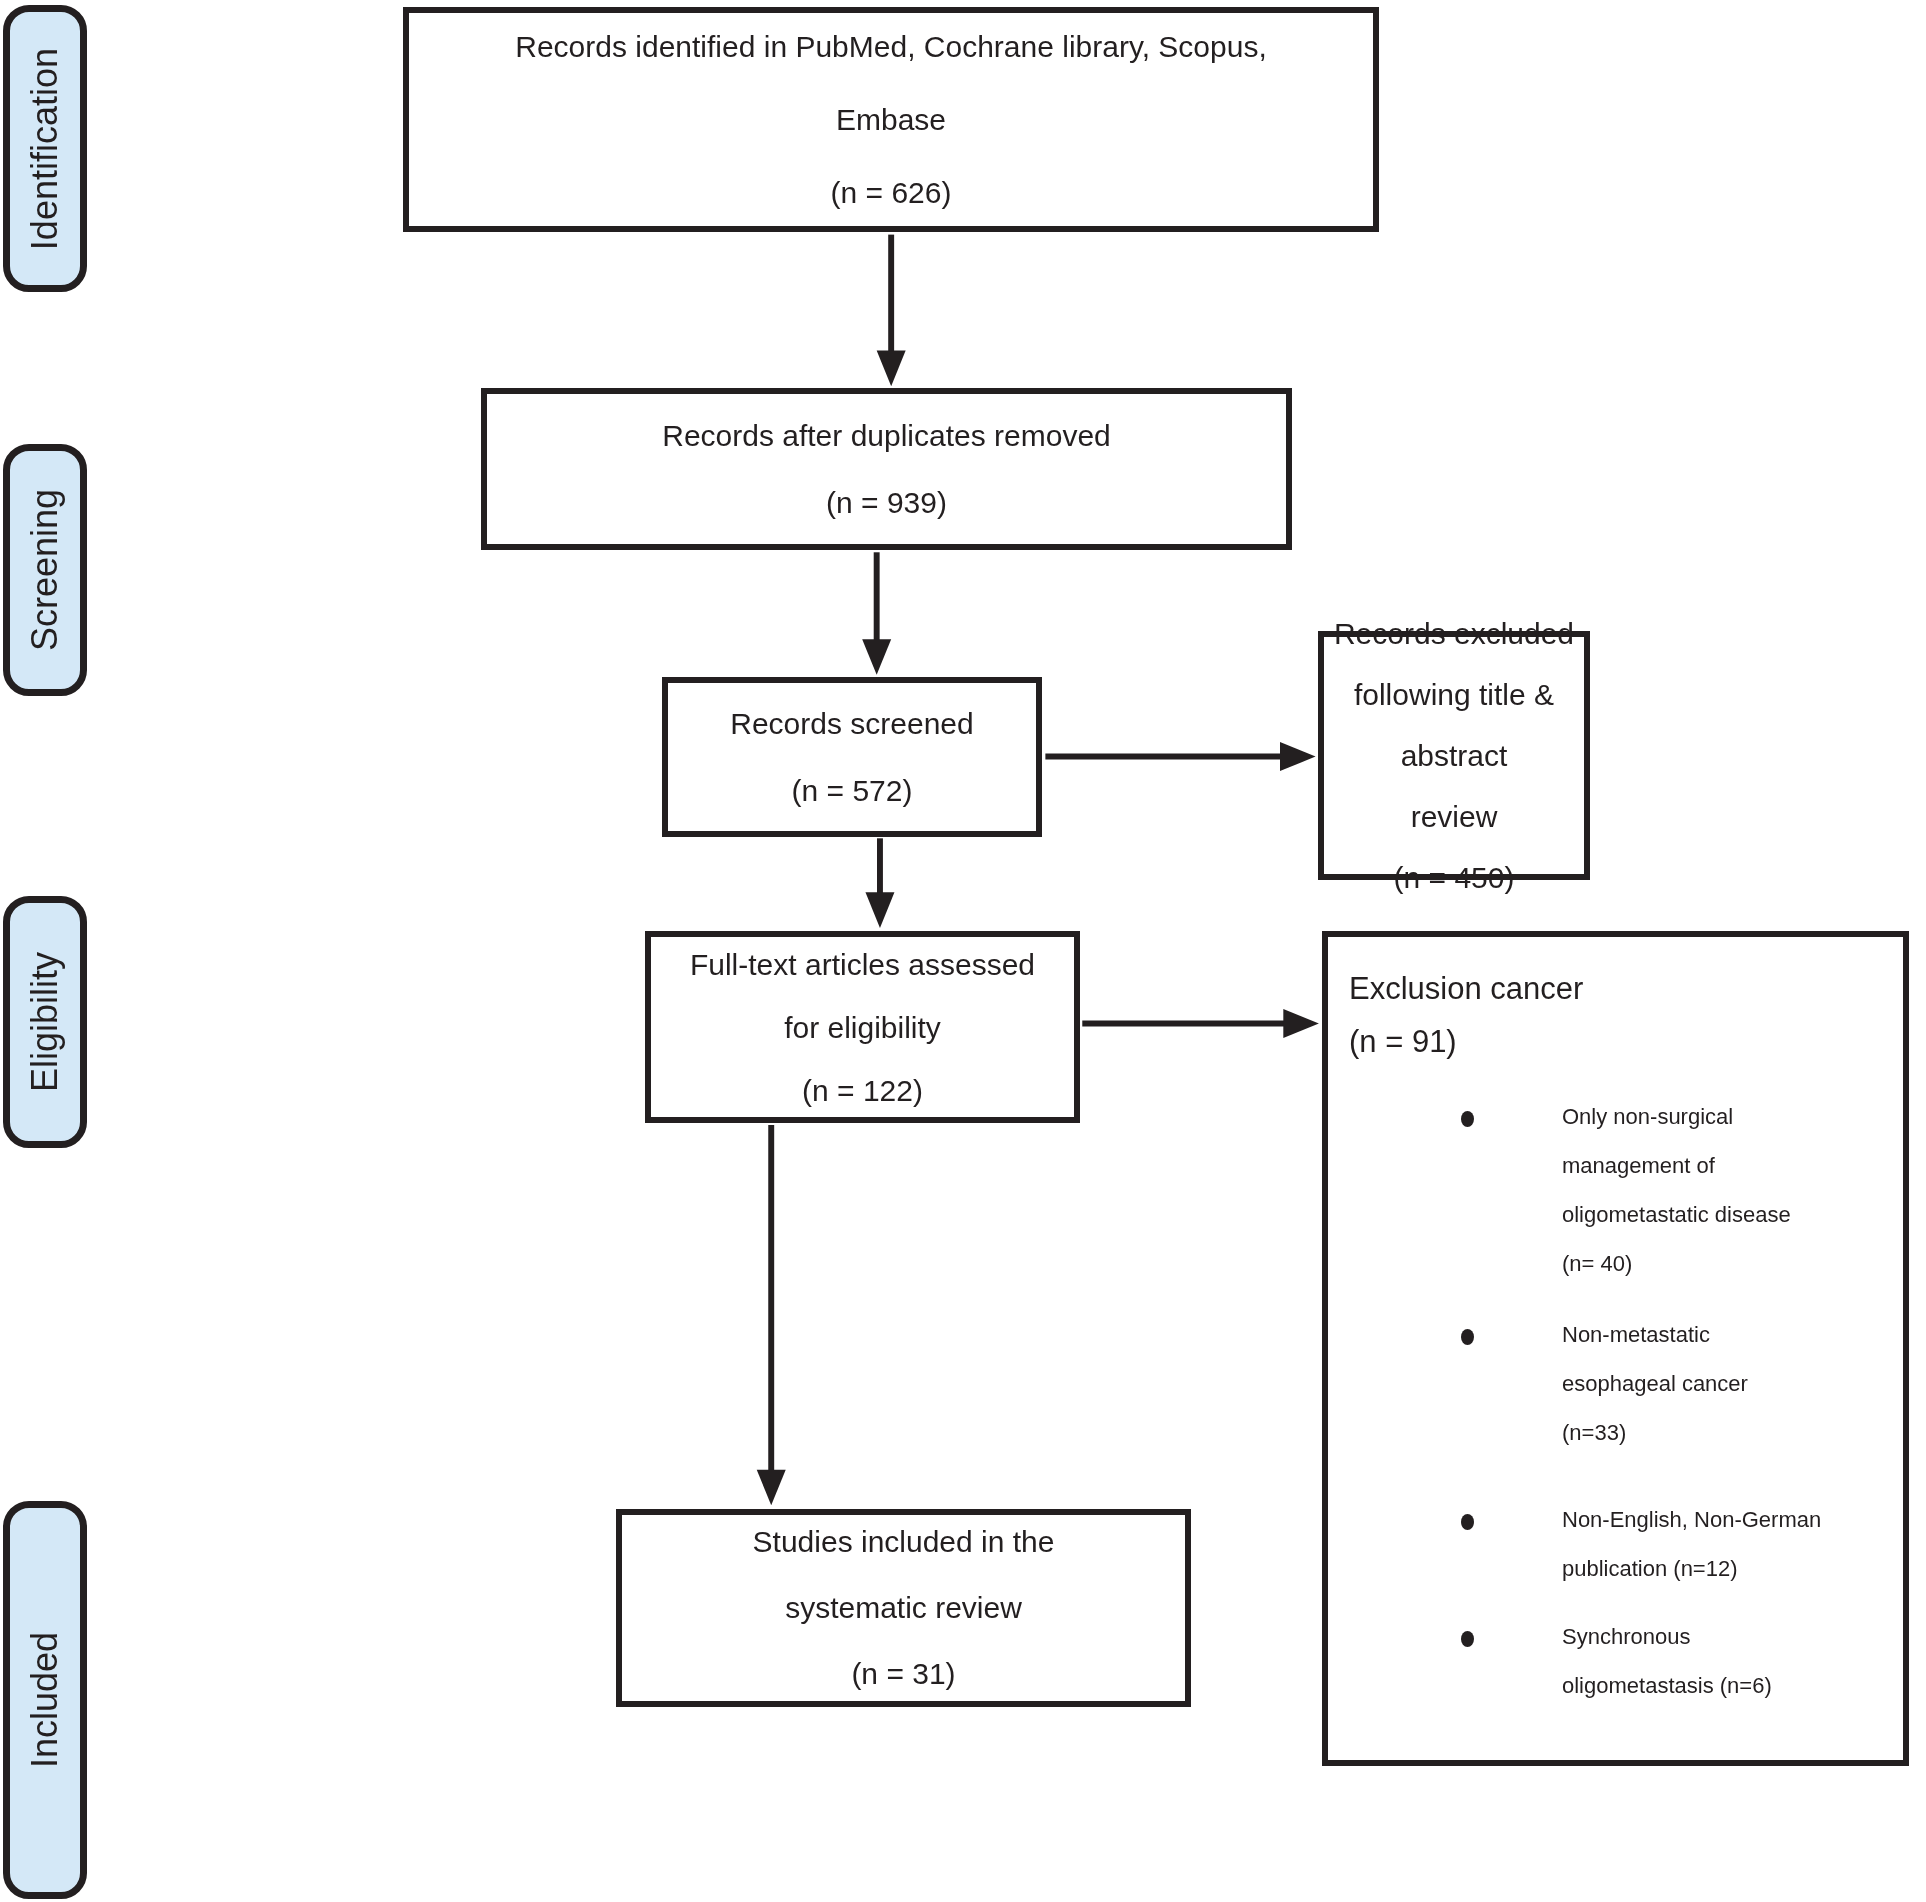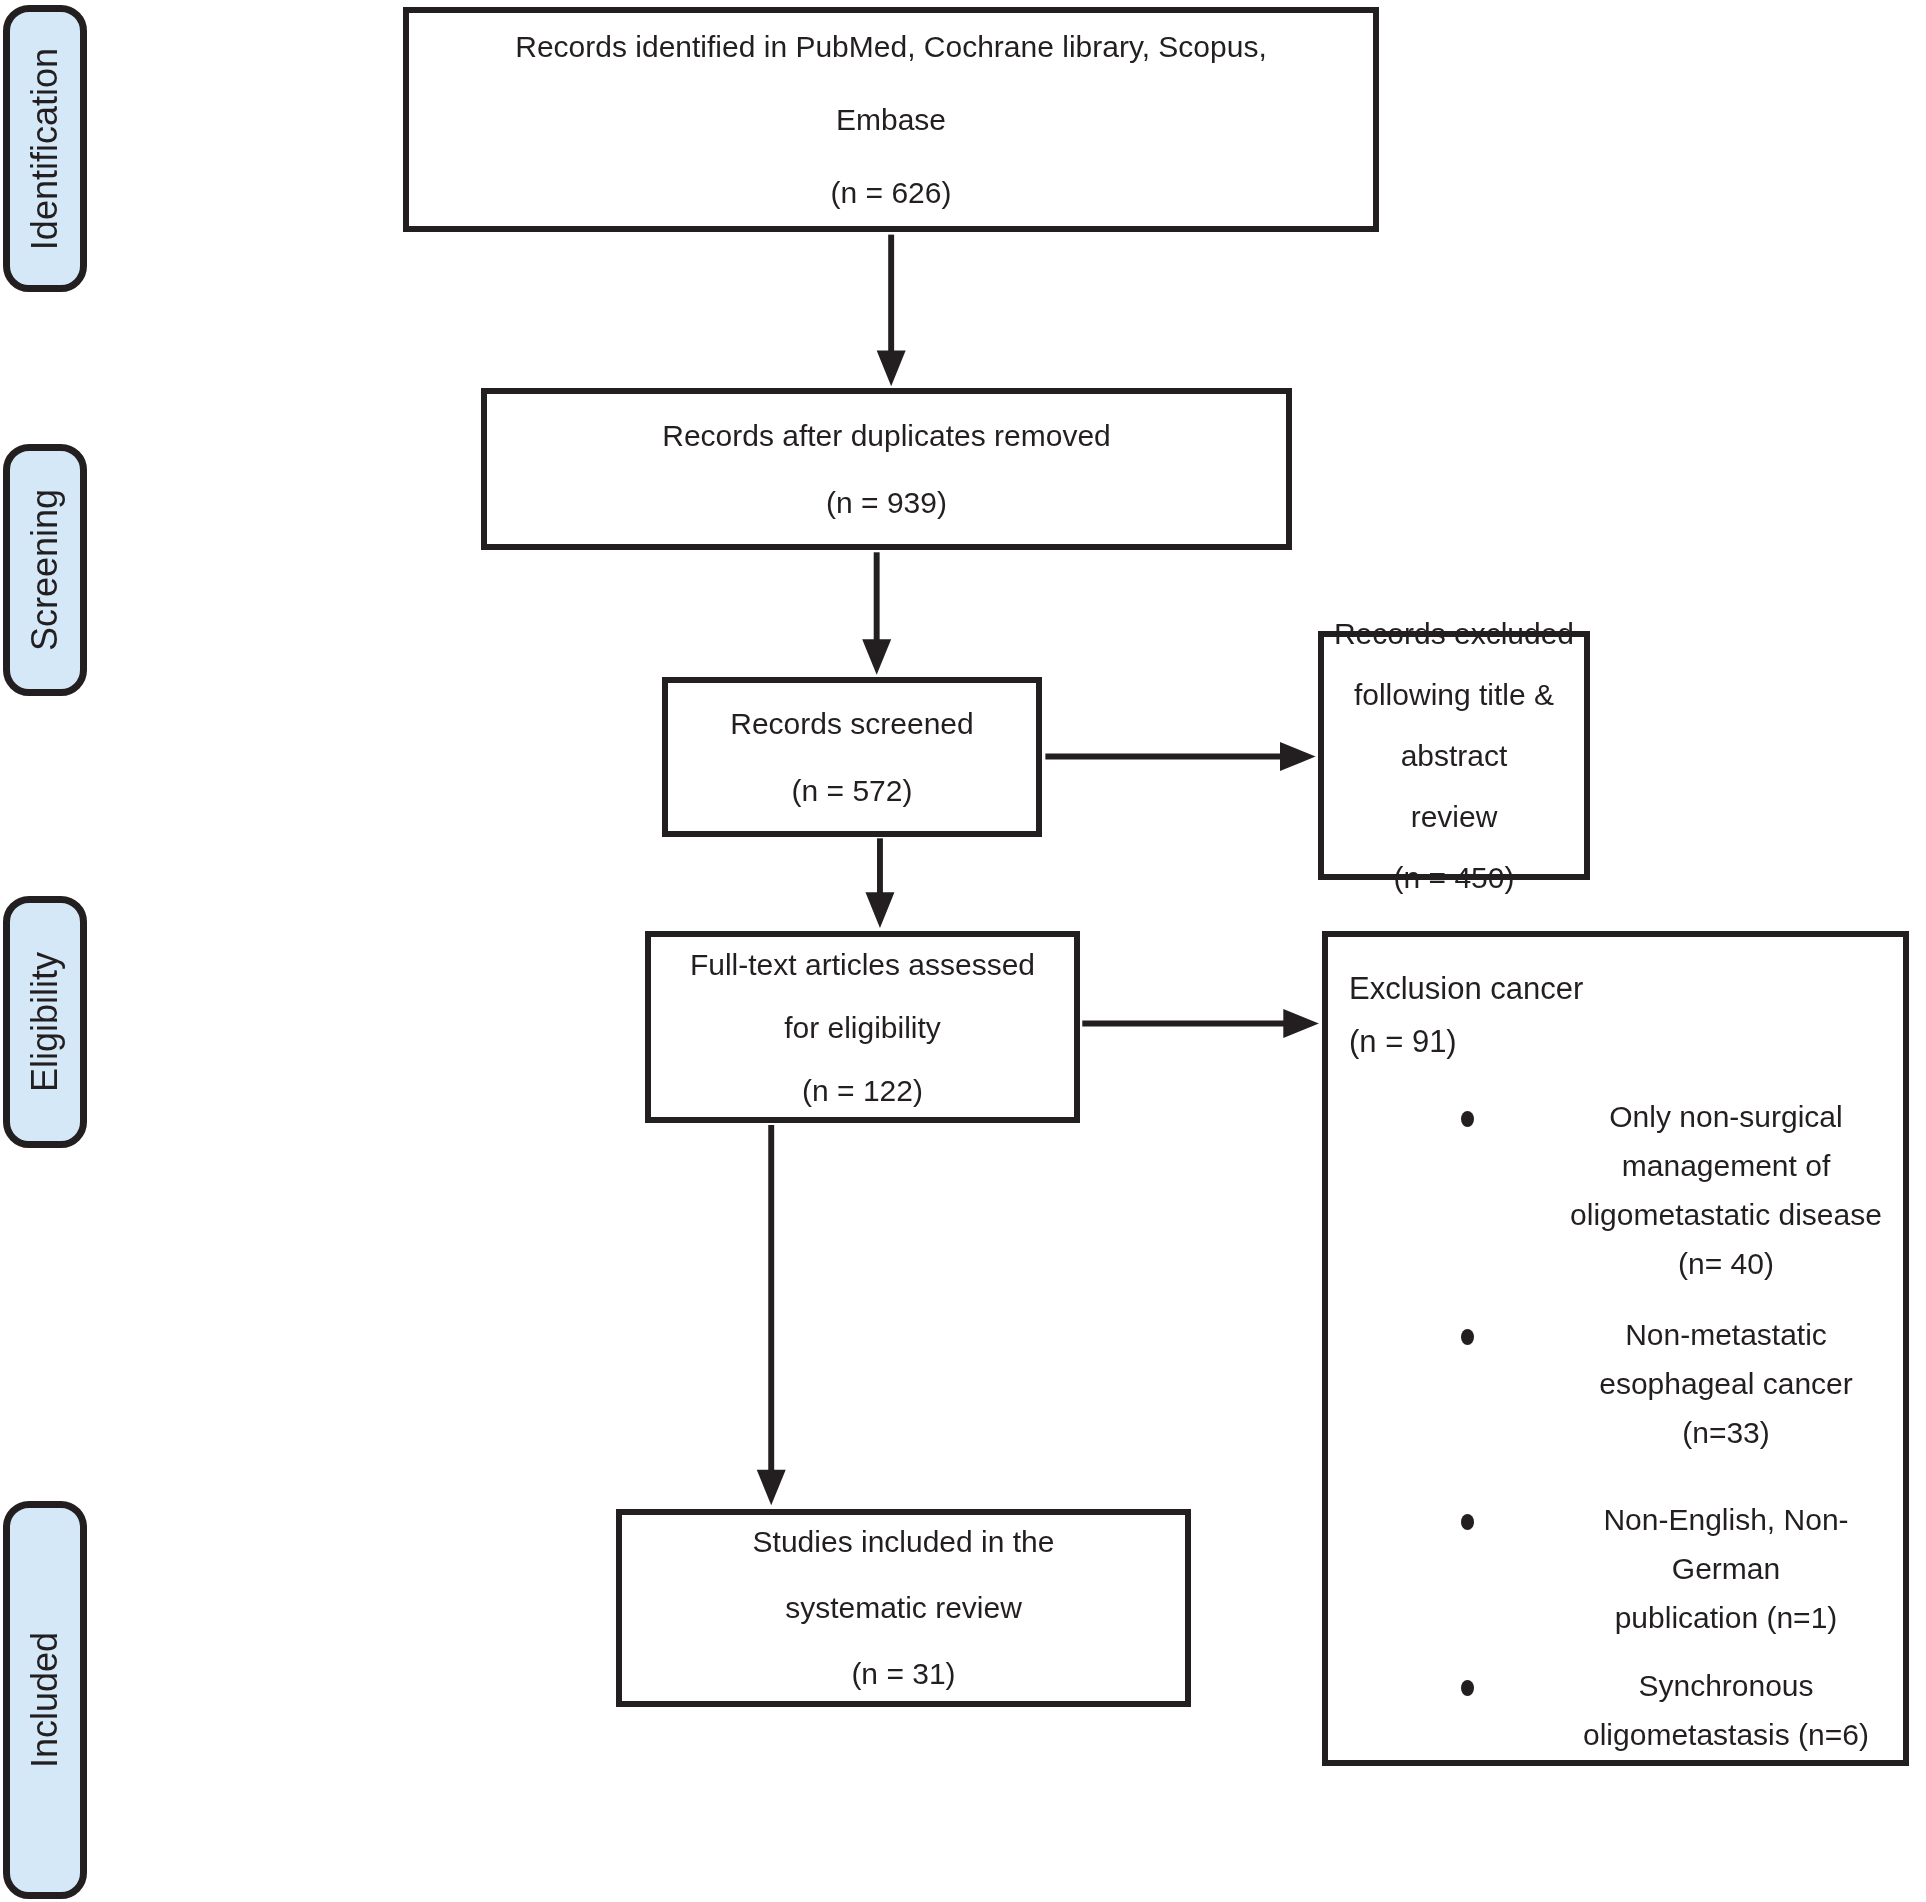--- a/index.html
+++ b/index.html
@@ -89,24 +89,23 @@
   .ex-item .bullet-dot::before{
     content:"";
     position:absolute;
     left:0;top:18.5px;
     width:13px;height:16px;
     border-radius:50%;
     background:var(--ink);
   }
   .ex-item .itext{
     flex:1;
-    font-size:30px;
+    font-size:22px;
     line-height:49px;
     white-space:pre-line;
-    text-align:center;
   }
   .ex-item.gap-sm{margin-top:17px;}
   .ex-item.gap-md{margin-top:22.4px;}
   .ex-item.gap-lg{margin-top:38px;}
   .ex-item.gap-xs{margin-top:19px;}
   
   #arrows{position:absolute;left:0;top:0;pointer-events:none;}
   .arrow-line{stroke:var(--ink);stroke-width:9;}
   .arrow-head{fill:var(--ink);stroke:none;}
 </style>
@@ -172,21 +171,21 @@
       </li>
       <li class="ex-item gap-md">
         <span class="bullet-dot"></span>
         <span class="itext">Non-metastatic
 esophageal cancer
 (n=33)</span>
       </li>
       <li class="ex-item gap-lg">
         <span class="bullet-dot"></span>
         <span class="itext">Non-English, Non-German
-publication (n=1)</span>
+publication (n=12)</span>
       </li>
       <li class="ex-item gap-xs">
         <span class="bullet-dot"></span>
         <span class="itext">Synchronous
 oligometastasis (n=6)</span>
       </li>
     </ul>
   </div>
 
   <svg id="arrows" width="1926" height="1902" viewBox="0 0 2922 2886">

